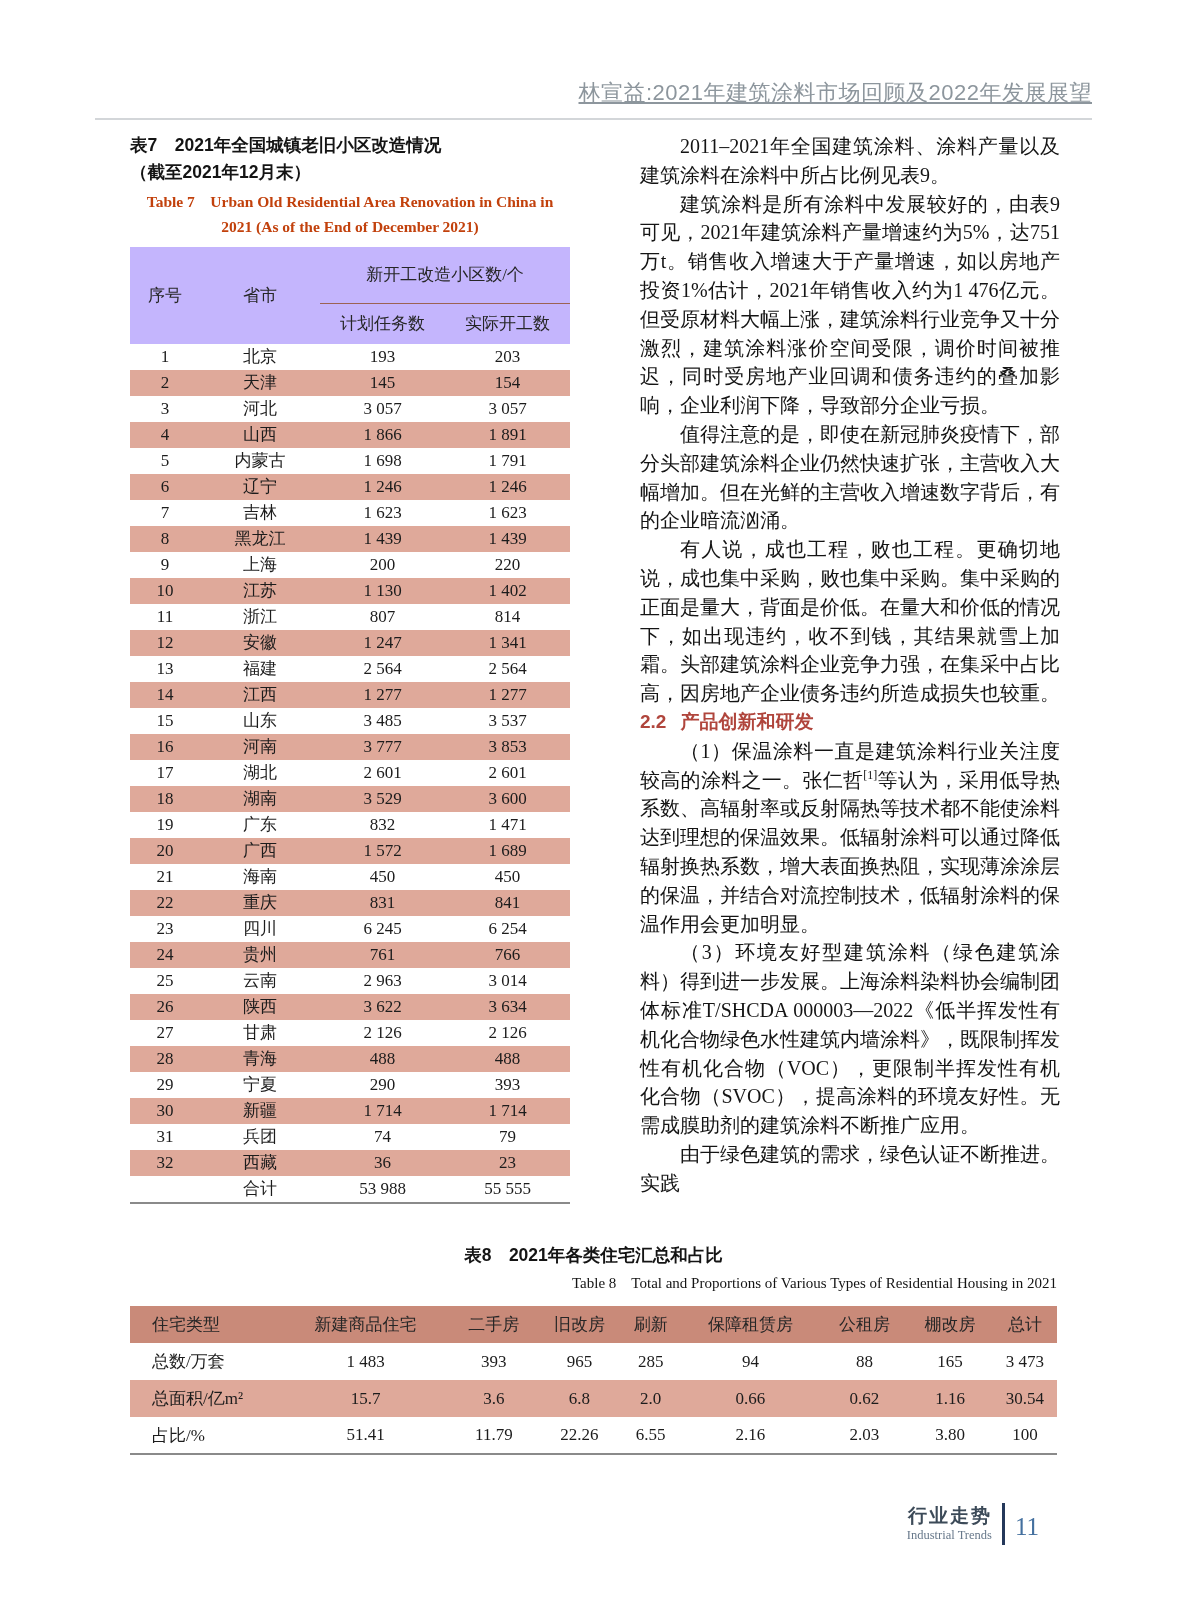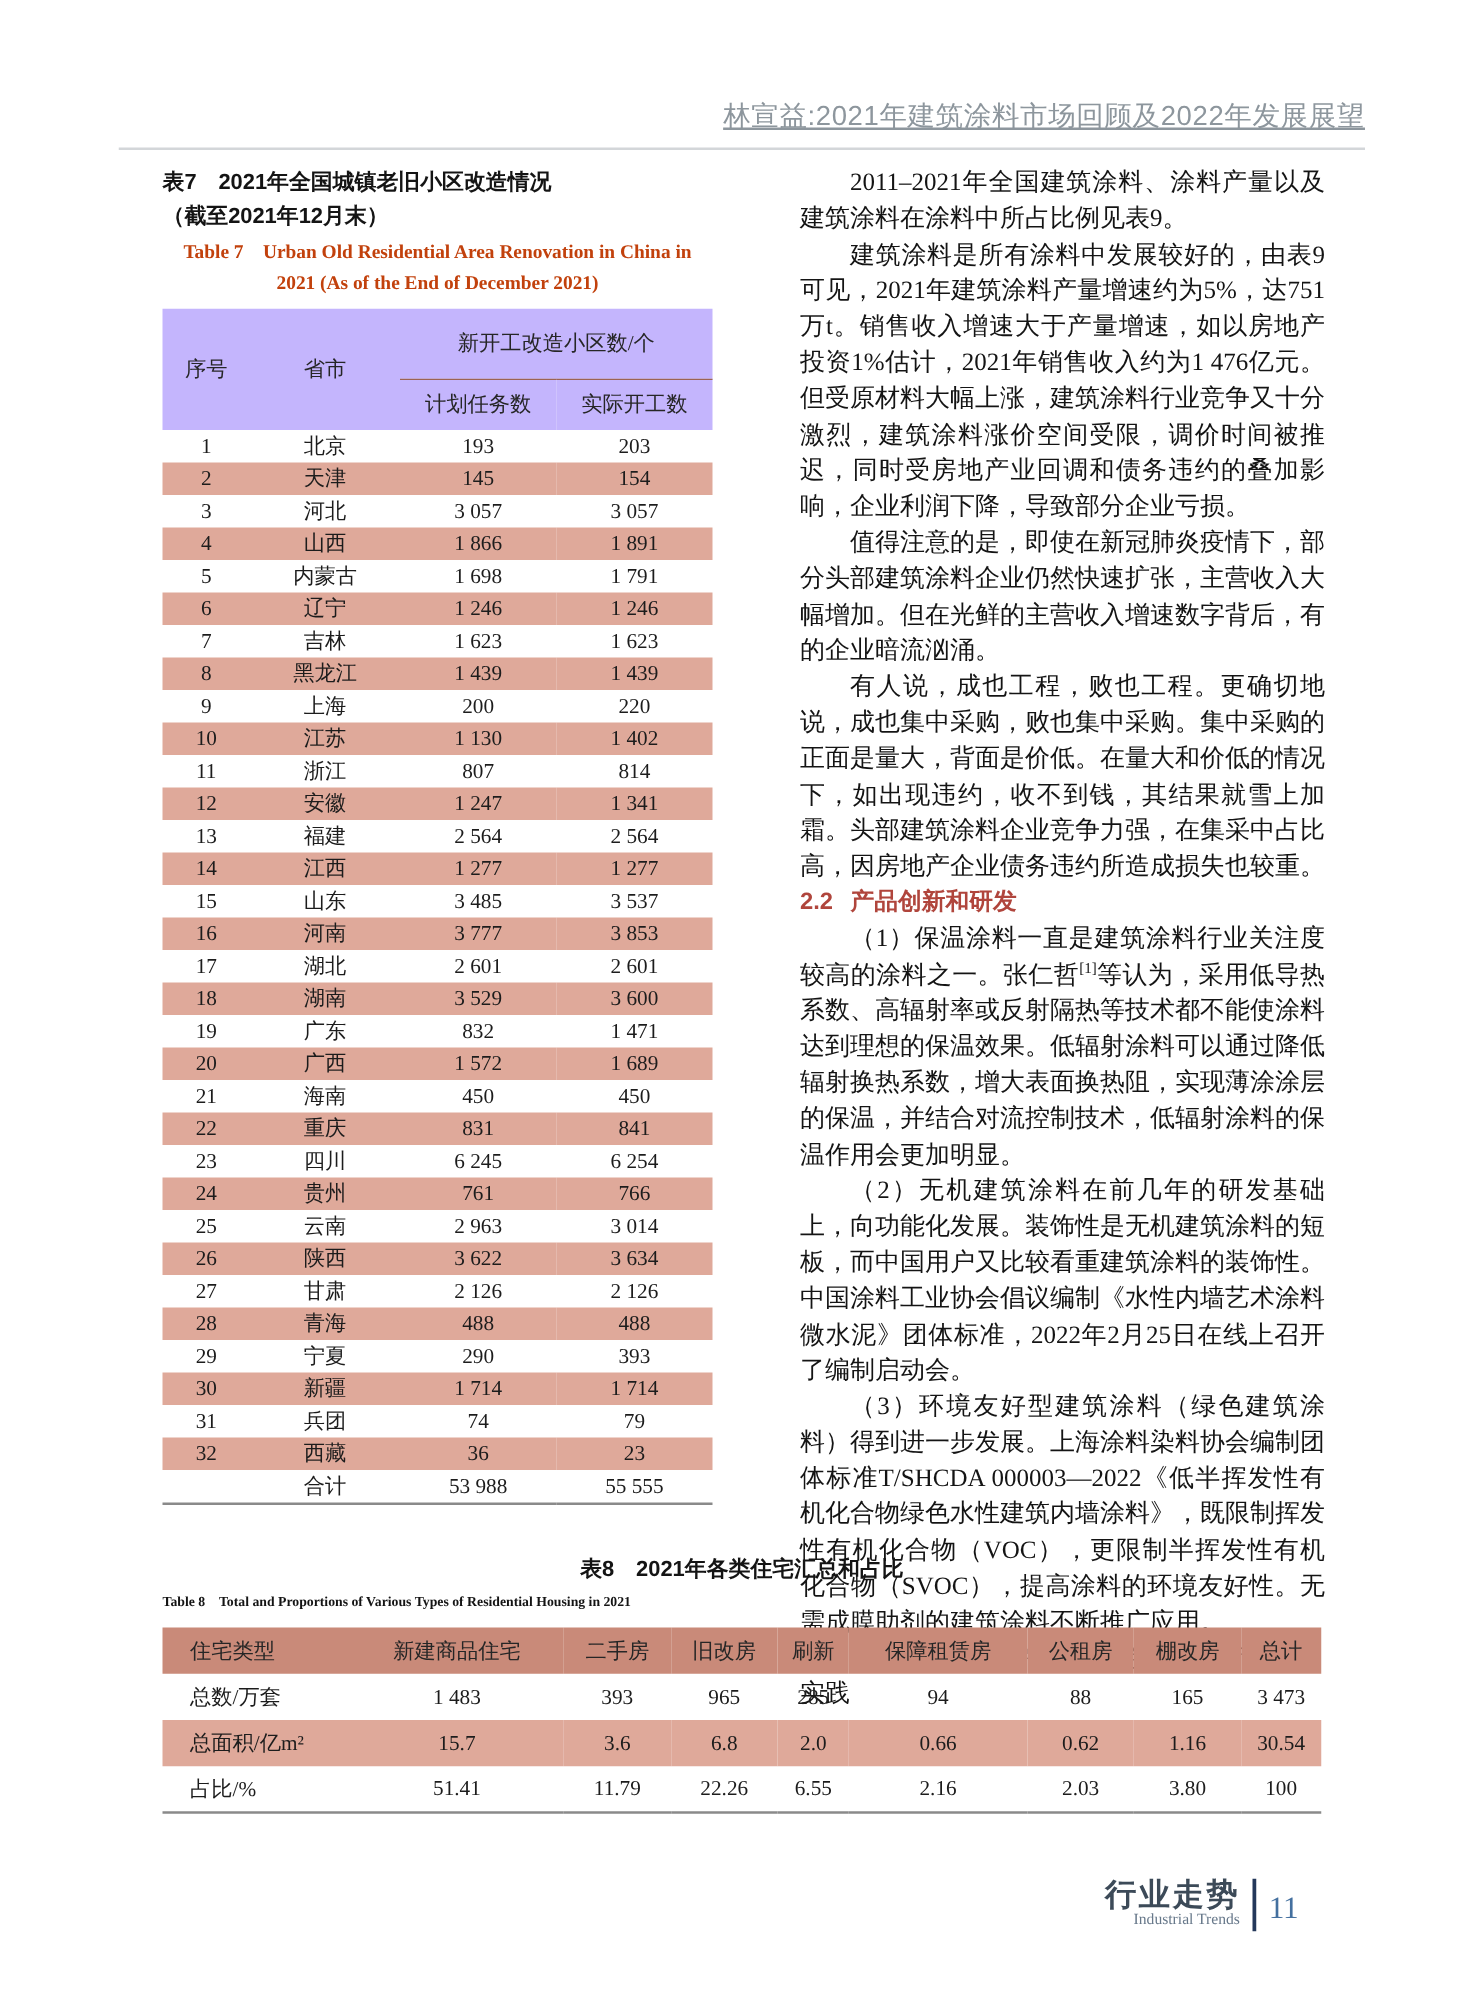--- a/index.html
+++ b/index.html
@@ -108,23 +108,23 @@
     width: 927px;
   }
   .t8-title-zh {
     font-family: "Liberation Sans", "DejaVu Sans", sans-serif;
     font-weight: bold;
     font-size: 17.5px;
     text-align: center;
     color: #141414;
   }
   .t8-title-en {
-    font-weight: bold;
-    font-size: 11px;
-    text-align: left;
+    font-weight: normal;
+    font-size: 15px;
+    text-align: right;
     margin-top: 7px;
     color: #141414;
   }
   .t8 { margin-top: 13px; border-bottom: 2px solid #8a8a8a; }
   .t8 thead th {
     background: #c98a79;
     font-weight: normal;
     height: 37px;
     color: #262626;
   }
@@ -141,21 +141,21 @@
     position: absolute;
     right: 148px; bottom: 55px;
     display: flex;
     align-items: center;
     gap: 10px;
   }
   .footer-labels { text-align: right; }
   .footer-zh {
     font-family: "Liberation Sans", "DejaVu Sans", sans-serif;
     font-weight: bold;
-    font-size: 25px;
+    font-size: 19px;
     color: #3c4a58;
     letter-spacing: 2px;
     line-height: 22px;
   }
   .footer-en {
     font-size: 12.5px;
     color: #67788a;
     line-height: 16px;
   }
   .footer-bar {
@@ -411,21 +411,20 @@
       <p>2011–2021年全国建筑涂料、涂料产量以及建筑涂料在涂料中所占比例见表9。</p>
       <p>建筑涂料是所有涂料中发展较好的，由表9可见，2021年建筑涂料产量增速约为5%，达751万t。销售收入增速大于产量增速，如以房地产投资1%估计，2021年销售收入约为1 476亿元。但受原材料大幅上涨，建筑涂料行业竞争又十分激烈，建筑涂料涨价空间受限，调价时间被推迟，同时受房地产业回调和债务违约的叠加影响，企业利润下降，导致部分企业亏损。</p>
       <p>值得注意的是，即使在新冠肺炎疫情下，部分头部建筑涂料企业仍然快速扩张，主营收入大幅增加。但在光鲜的主营收入增速数字背后，有的企业暗流汹涌。</p>
       <p>有人说，成也工程，败也工程。更确切地说，成也集中采购，败也集中采购。集中采购的正面是量大，背面是价低。在量大和价低的情况下，如出现违约，收不到钱，其结果就雪上加霜。头部建筑涂料企业竞争力强，在集采中占比高，因房地产企业债务违约所造成损失也较重。</p>
       <h3 class="section-heading">
         <span class="sec-no">2.2</span><span>产品创新和研发</span>
       </h3>
       <p>
         <span>（1）保温涂料一直是建筑涂料行业关注度较高的涂料之一。张仁哲</span><sup>[1]</sup><span>等认为，采用低导热系数、高辐射率或反射隔热等技术都不能使涂料达到理想的保温效果。低辐射涂料可以通过降低辐射换热系数，增大表面换热阻，实现薄涂涂层的保温，并结合对流控制技术，低辐射涂料的保温作用会更加明显。</span>
       </p>
-      <p>（2）无机建筑涂料在前几年的研发基础上，向功能化发展。装饰性是无机建筑涂料的短板，而中国用户又比较看重建筑涂料的装饰性。中国涂料工业协会倡议编制《水性内墙艺术涂料　微水泥》团体标准，2022年2月25日在线上召开了编制启动会。</p>
       <p>（3）环境友好型建筑涂料（绿色建筑涂料）得到进一步发展。上海涂料染料协会编制团体标准T/SHCDA 000003—2022《低半挥发性有机化合物绿色水性建筑内墙涂料》，既限制挥发性有机化合物（VOC），更限制半挥发性有机化合物（SVOC），提高涂料的环境友好性。无需成膜助剂的建筑涂料不断推广应用。</p>
       <p>由于绿色建筑的需求，绿色认证不断推进。实践</p>
     </div>
   </div>
 
   <div class="t8-block">
     <div class="t8-title-zh">表8　2021年各类住宅汇总和占比</div>
     <div class="t8-title-en">Table 8　Total and Proportions of Various Types of Residential Housing in 2021</div>
     <table class="t8">
       <thead>

